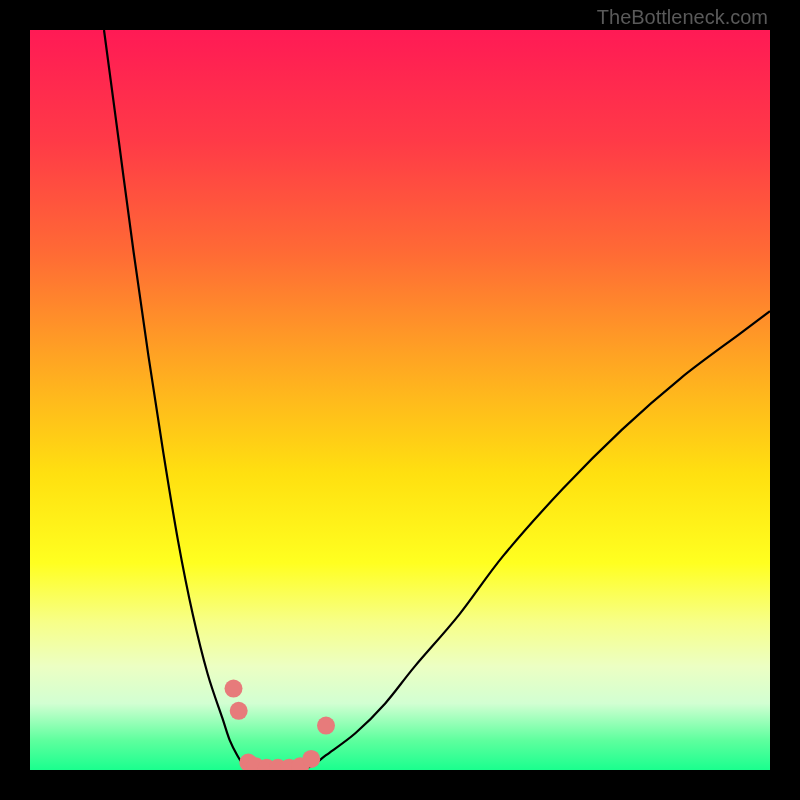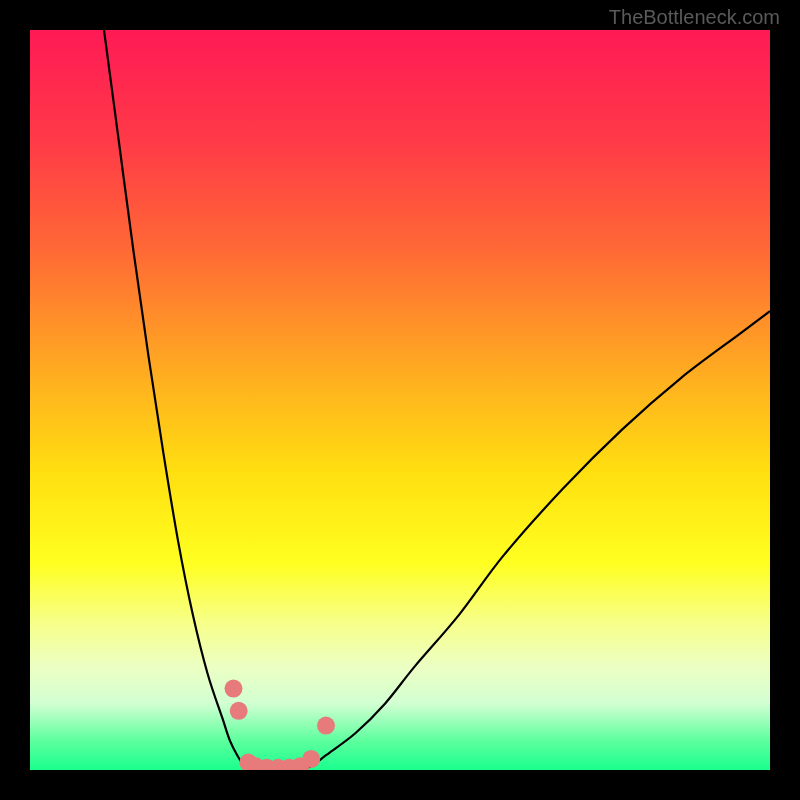--- a/index.html
+++ b/index.html
@@ -8,21 +8,21 @@
     width: 800px;
     height: 800px;
     background: #000;
     position: relative;
     overflow: hidden;
     font-family: Arial, sans-serif;
   }
   .watermark {
     position: absolute;
     top: 6px;
-    right: 20px;
+    right: 32px;
     color: #5a5a5a;
     font-size: 20px;
     font-weight: 500;
     z-index: 10;
     text-align: right;
   }
   .plot-area {
     position: absolute;
     left: 30px;
     top: 30px;

